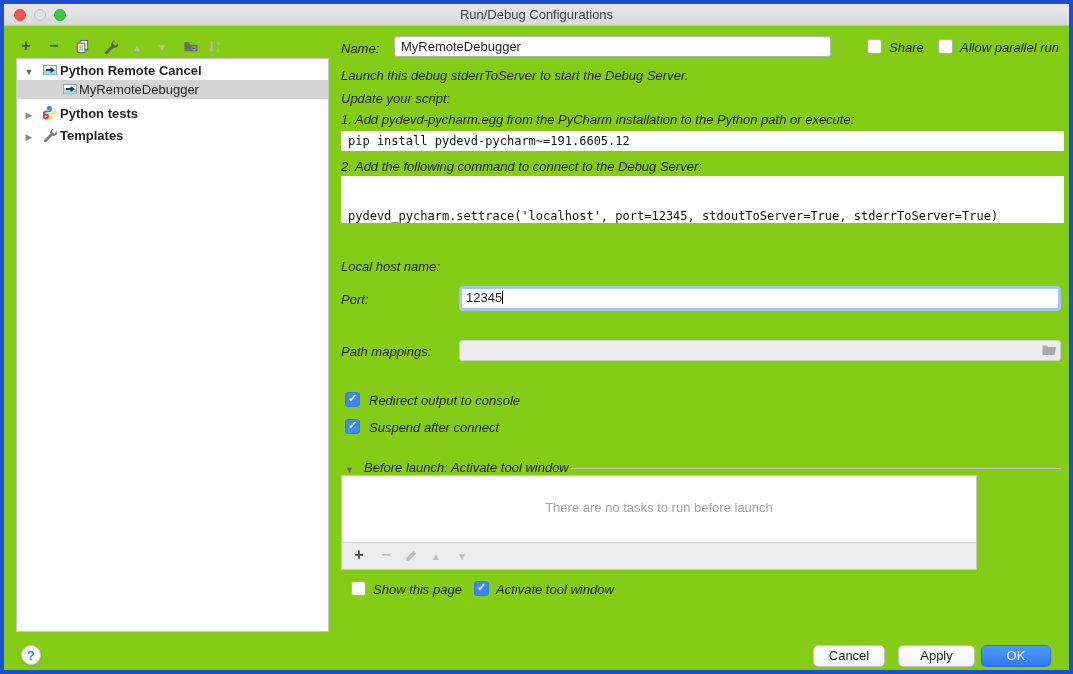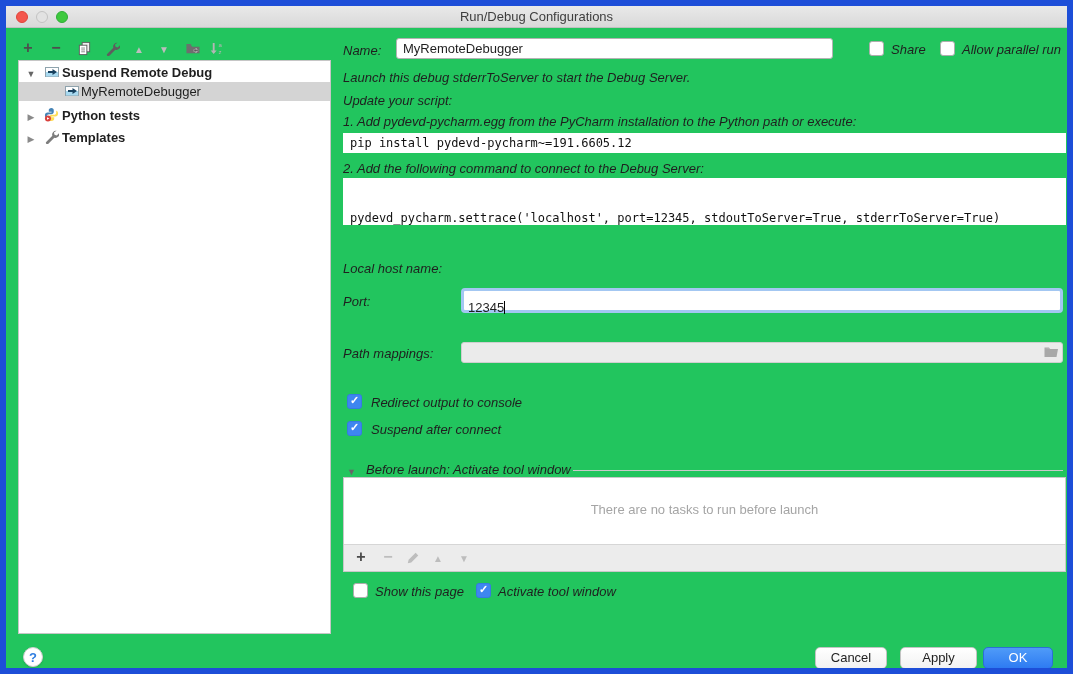--- a/index.html
+++ b/index.html
@@ -1,18 +1,18 @@
 <!DOCTYPE html>
 <html><head>
 <meta charset="utf-8">
 <style>
   html,body{margin:0;padding:0;background:#f5f5f5;}
-  .win{position:relative;width:1073px;height:674px;background:#22c55e;
+  .win{position:relative;width:1073px;height:674px;background:#84cc16;
        font-family:"Liberation Sans",sans-serif;font-size:13px;color:#1f1f1f;
-       border:6px solid #1d4ed8;box-sizing:border-box;overflow:hidden;}
+       border:4px solid #1d4ed8;box-sizing:border-box;overflow:hidden;}
   .abs{position:absolute;}
   
   .titlebar{position:absolute;left:0;top:0;width:100%;height:22px;
             background:linear-gradient(#e9e9e9,#d9d9d9);border-bottom:1px solid #c0c0c0;box-sizing:border-box;}
   .title{position:absolute;left:0;right:0;top:3px;text-align:center;color:#3e3e3e;font-size:13px;}
   .tl{position:absolute;top:5px;width:12px;height:12px;border-radius:50%;box-sizing:border-box;}
   .tl.close{left:10px;background:#f4564d;border:1px solid #e0443a;}
   .tl.min{left:30px;background:#e2e2e2;border:1px solid #c3c3c3;}
   .tl.zoom{left:50px;background:#3ec93e;border:1px solid #2fae37;}
   
@@ -35,32 +35,32 @@
   .ticon{position:absolute;top:1px;width:16px;height:16px;}
   .tlabel{position:absolute;top:0;white-space:nowrap;}
   .bold{font-weight:bold;}
   
   .lbl{position:absolute;height:16px;line-height:16px;white-space:nowrap;font-style:italic;}
   .field{position:absolute;background:#fff;border:1px solid #b3b3b3;border-radius:3px;
          font-family:"Liberation Sans",sans-serif;font-size:13px;color:#1f1f1f;
          padding:0 6px;box-sizing:border-box;height:21px;outline:none;}
   .field-gray{background:#ebebeb;border-color:#cfcfcf;}
   .focusfield{position:absolute;background:#fff;border:3px solid #a3c7f2;border-radius:4px;
-              box-sizing:border-box;height:25px;line-height:18px;padding:8px 4px;}
+              box-sizing:border-box;height:25px;line-height:18px;padding:0 4px;}
   .caret{display:inline-block;width:1px;height:13px;background:#000;vertical-align:-2px;}
   .cb{position:absolute;width:15px;height:15px;border:1px solid #adadad;border-radius:3px;
       background:#fff;box-sizing:border-box;}
   .cb.checked{background:#3e86f0;border-color:#367ae2;}
   .cb.checked::after{content:"✓";color:#fff;font-size:11px;font-weight:bold;
                      position:absolute;left:2px;top:-1px;}
   .code{position:absolute;background:#fff;font-family:"DejaVu Sans Mono",monospace;
         font-size:12px;color:#111;box-sizing:border-box;padding:0 7px;white-space:pre;}
   .hairline{position:absolute;height:1px;background:#c9c9c9;}
   
-  .tasksbox{position:absolute;left:337px;top:471px;width:723px;height:95px;
+  .tasksbox{position:absolute;left:337px;top:471px;width:636px;height:95px;
             border:1px solid #c8c8c8;background:#fff;box-sizing:border-box;}
   .tasksstrip{position:absolute;left:0;bottom:0;width:100%;height:26px;background:#ececec;
               border-top:1px solid #d6d6d6;}
   .tasksstrip .tbi{top:3px;}
   .notasks{position:absolute;left:0;top:24px;width:100%;text-align:center;color:#a5a5a5;}
   
   .btn{position:absolute;height:22px;border-radius:5px;border:1px solid #c4c4c4;
        background:linear-gradient(#ffffff,#f2f2f2);text-align:center;line-height:20px;
        font-size:13px;box-sizing:border-box;color:#222;}
   .btn.primary{background:linear-gradient(#4f9bf8,#2e7bf2);color:#fff;border-color:#2b6fd6;}
@@ -115,21 +115,21 @@
   <div class="tree">
     <div class="trow" style="top:2px">
       <span class="tri tri-down" style="left:6px"></span>
       <span class="ticon" style="left:25px">
         <svg width="16" height="16" viewBox="0 0 16 16">
           <rect x="1.5" y="3.5" width="13" height="9" fill="#fff" stroke="#8fa3ad"></rect>
           <rect x="2" y="8" width="12" height="4.5" fill="#a8d9f0"></rect>
           <path d="M4 7.1h4.5V4.9L13 8l-4.5 3.1V8.9H4z" fill="#17405e"></path>
         </svg>
       </span>
-      <span class="tlabel bold" style="left:43px">Suspend Remote Debug</span>
+      <span class="tlabel bold" style="left:43px">Python Remote Cancel</span>
     </div>
     <div class="trow sel" style="top:21px">
       <span class="ticon" style="left:45px">
         <svg width="16" height="16" viewBox="0 0 16 16">
           <rect x="1.5" y="3.5" width="13" height="9" fill="#fff" stroke="#8fa3ad"></rect>
           <rect x="2" y="8" width="12" height="4.5" fill="#a8d9f0"></rect>
           <path d="M4 7.1h4.5V4.9L13 8l-4.5 3.1V8.9H4z" fill="#17405e"></path>
         </svg>
       </span>
       <span class="tlabel" style="left:62px">MyRemoteDebugger</span>

